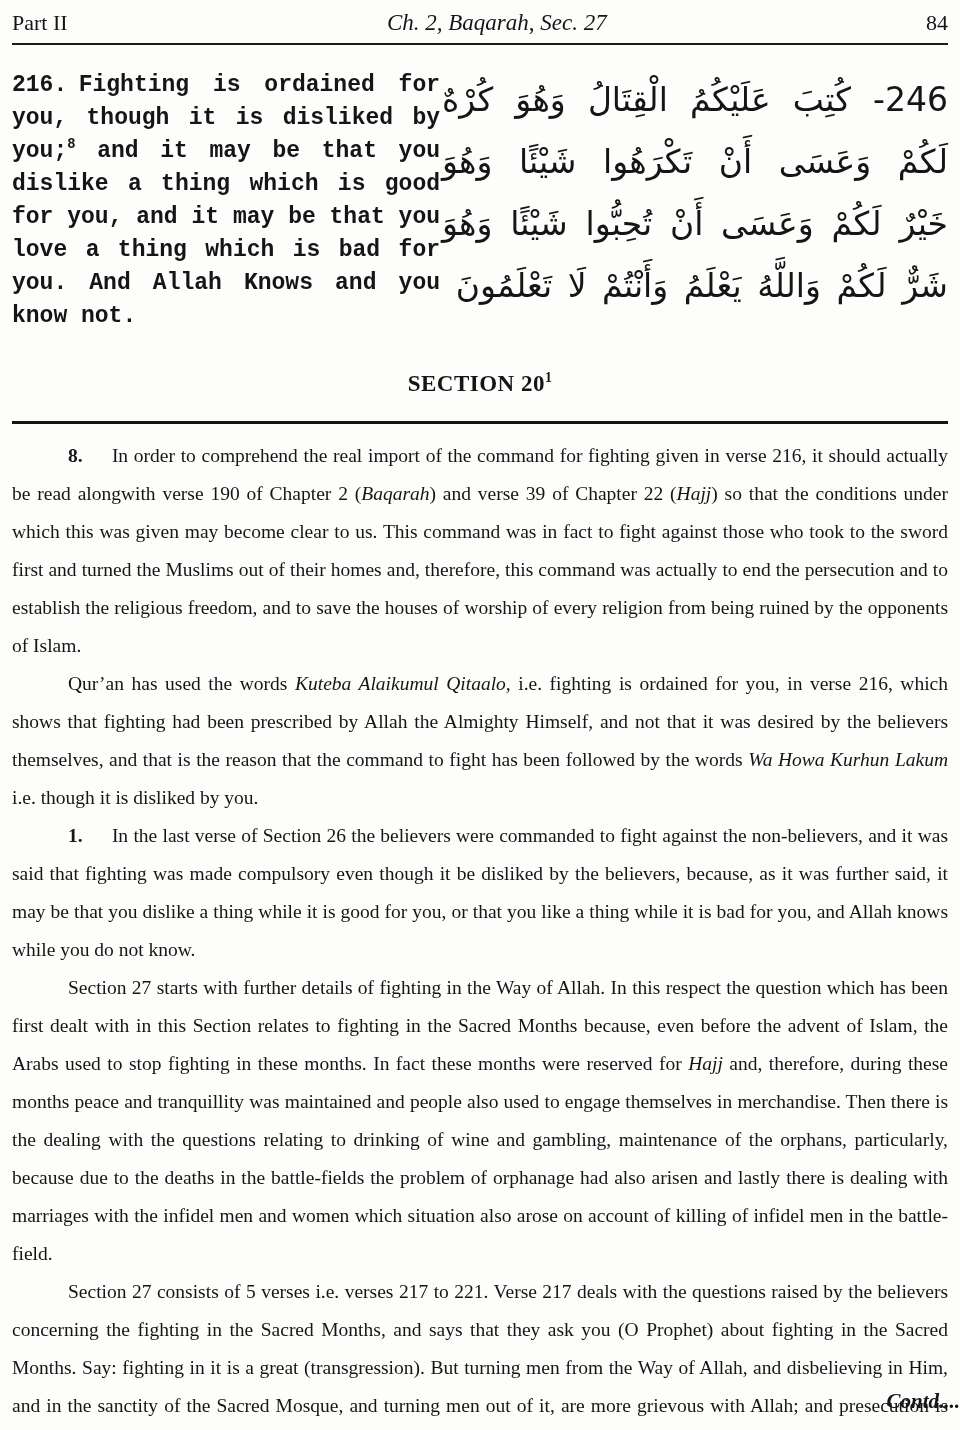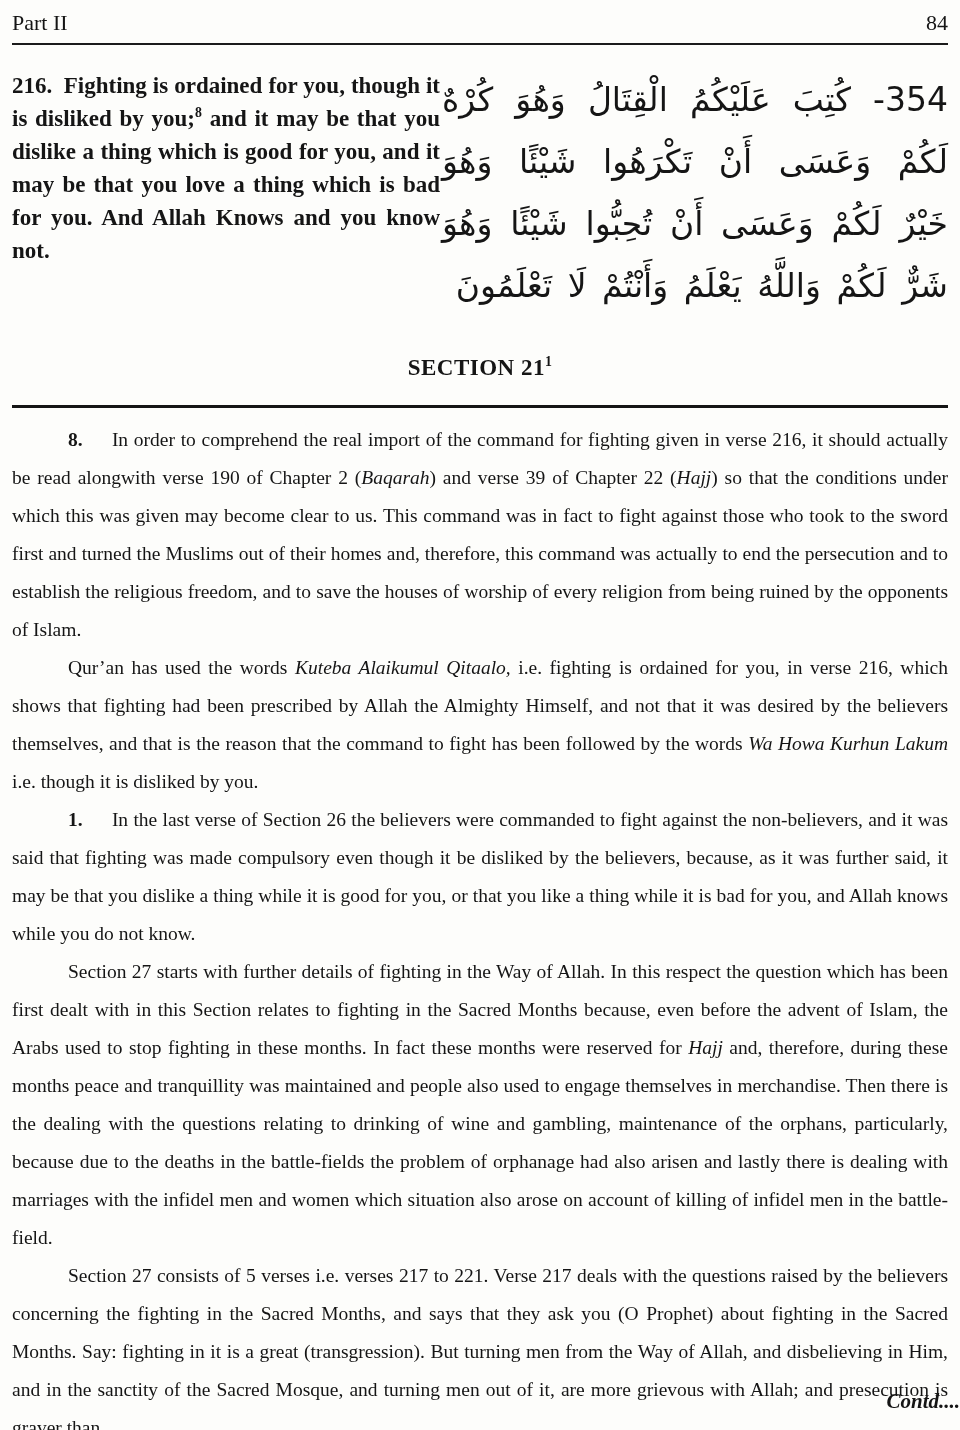--- a/index.html
+++ b/index.html
@@ -24,20 +24,21 @@
   .verse-row{display:flex;justify-content:space-between;align-items:flex-start;}
   .verse-row.v216{margin-top:24px;}
   .verse-row.v217{margin-top:26px;align-items:center;}
 
   .translation{
     width:428px;
     font-weight:bold;
     font-size:23px;
     line-height:33px;
     text-align:justify;
+    font-family:Liberation Mono, monospace;
   }
   .arabic{
     width:506px;
     font-family:"DejaVu Sans", sans-serif;
     direction:rtl;
     text-align:justify;
     font-size:33px;
     line-height:62px;
     word-spacing:5px;
   }
@@ -79,30 +80,31 @@
     font-size:21px;
   }
 </style>
 </head>
 <body>
 
 <div class="page">
 
   <header class="page-header">
     <span>Part II</span>
+    <span class="hdr-center">Ch. 2, Baqarah, Sec. 27</span>
     <span>84</span>
   </header>
   <div class="header-rule"></div>
 
   <section class="verse-row v216">
     <div class="translation"><span>216. Fighting is ordained for you, though it is disliked by you;</span><sup>8</sup><span> and it may be that you dislike a thing which is good for you, and it may be that you love a thing which is bad for you. And Allah Knows and you know not.</span></div>
-    <div class="arabic">354- كُتِبَ عَلَيْكُمُ الْقِتَالُ وَهُوَ كُرْهٌ لَكُمْ وَعَسَى أَنْ تَكْرَهُوا شَيْئًا وَهُوَ خَيْرٌ لَكُمْ وَعَسَى أَنْ تُحِبُّوا شَيْئًا وَهُوَ شَرٌّ لَكُمْ وَاللَّهُ يَعْلَمُ وَأَنْتُمْ لَا تَعْلَمُونَ</div>
+    <div class="arabic">246- كُتِبَ عَلَيْكُمُ الْقِتَالُ وَهُوَ كُرْهٌ لَكُمْ وَعَسَى أَنْ تَكْرَهُوا شَيْئًا وَهُوَ خَيْرٌ لَكُمْ وَعَسَى أَنْ تُحِبُّوا شَيْئًا وَهُوَ شَرٌّ لَكُمْ وَاللَّهُ يَعْلَمُ وَأَنْتُمْ لَا تَعْلَمُونَ</div>
   </section>
 
-  <h2 class="section-heading"><span>SECTION 21</span><sup>1</sup></h2>
+  <h2 class="section-heading"><span>SECTION 20</span><sup>1</sup></h2>
 
 
   <div class="footnote-rule"></div>
 
   <section class="footnotes">
     <p class="fn-para"><span class="bd">8.</span><span>  In order to comprehend the real import of the command for fighting given in verse 216, it should actually be read alongwith verse 190 of Chapter 2 (</span><span class="it">Baqarah</span><span>) and verse 39 of Chapter 22 (</span><span class="it">Hajj</span><span>) so that the conditions under which this was given may become clear to us. This command was in fact to fight against those who took to the sword first and turned the Muslims out of their homes and, therefore, this command was actually to end the persecution and to establish the religious freedom, and to save the houses of worship of every religion from being ruined by the opponents of Islam.</span></p>
     <p class="fn-para"><span>Qur’an has used the words </span><span class="it">Kuteba Alaikumul Qitaalo,</span><span> i.e. fighting is ordained for you, in verse 216, which shows that fighting had been prescribed by Allah the Almighty Himself, and not that it was desired by the believers themselves, and that is the reason that the command to fight has been followed by the words </span><span class="it">Wa Howa Kurhun Lakum</span><span> i.e. though it is disliked by you.</span></p>
     <p class="fn-para"><span class="bd">1.</span><span>  In the last verse of Section 26 the believers were commanded to fight against the non-believers, and it was said that fighting was made compulsory even though it be disliked by the believers, because, as it was further said, it may be that you dislike a thing while it is good for you, or that you like a thing while it is bad for you, and Allah knows while you do not know.</span></p>
     <p class="fn-para"><span>Section 27 starts with further details of fighting in the Way of Allah. In this respect the question which has been first dealt with in this Section relates to fighting in the Sacred Months because, even before the advent of Islam, the Arabs used to stop fighting in these months. In fact these months were reserved for </span><span class="it">Hajj</span><span> and, therefore, during these months peace and tranquillity was maintained and people also used to engage themselves in merchandise. Then there is the dealing with the questions relating to drinking of wine and gambling, maintenance of the orphans, particularly, because due to the deaths in the battle-fields the problem of orphanage had also arisen and lastly there is dealing with marriages with the infidel men and women which situation also arose on account of killing of infidel men in the battle-field.</span></p>
     <p class="fn-para"><span>Section 27 consists of 5 verses i.e. verses 217 to 221. Verse 217 deals with the questions raised by the believers concerning the fighting in the Sacred Months, and says that they ask you (O Prophet) about fighting in the Sacred Months. Say: fighting in it is a great (transgression). But turning men from the Way of Allah, and disbelieving in Him, and in the sanctity of the Sacred Mosque, and turning men out of it, are more grievous with Allah; and presecution is graver than</span></p>

